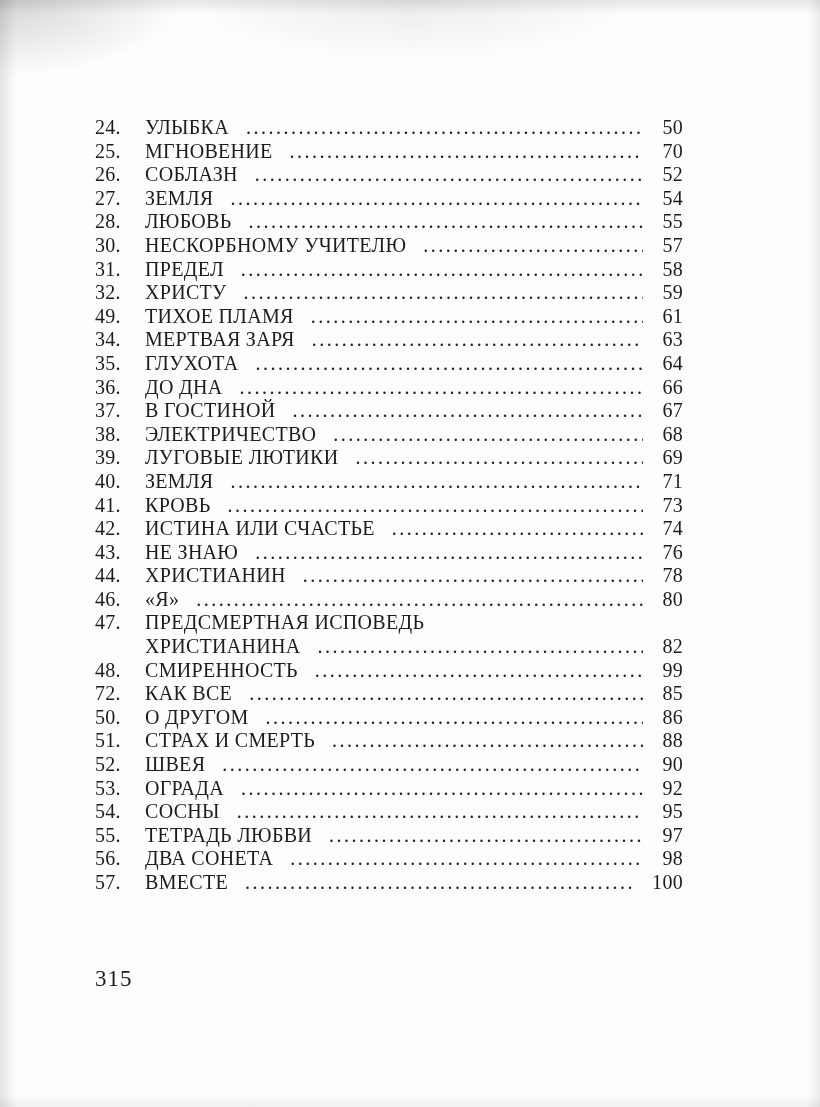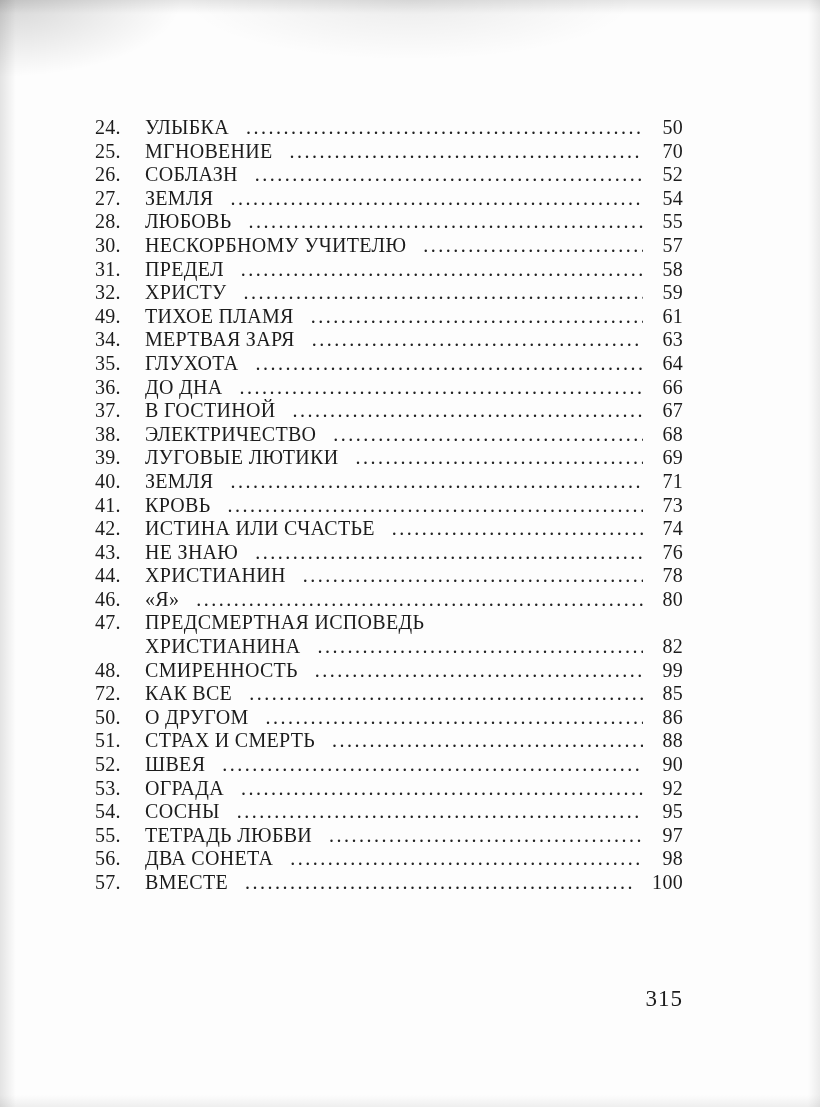--- a/index.html
+++ b/index.html
@@ -68,24 +68,23 @@
   }
   .pagenum {
     flex: 0 0 auto;
     text-align: right;
   }
   .footer-page {
     position: absolute;
     left: 95px;
     top: 966px;
     width: 588px;
-    text-align: right;
+    text-align: left;
     font-size: 23px;
     letter-spacing: 1px;
-    margin-top: 20px;
   }
 </style>
 </head>
 <body>
 
 <div class="sheet">
   <div class="toc">
       <div class="toc-row">
         <span class="num">24.</span>
         <span class="title">УЛЫБКА</span>

